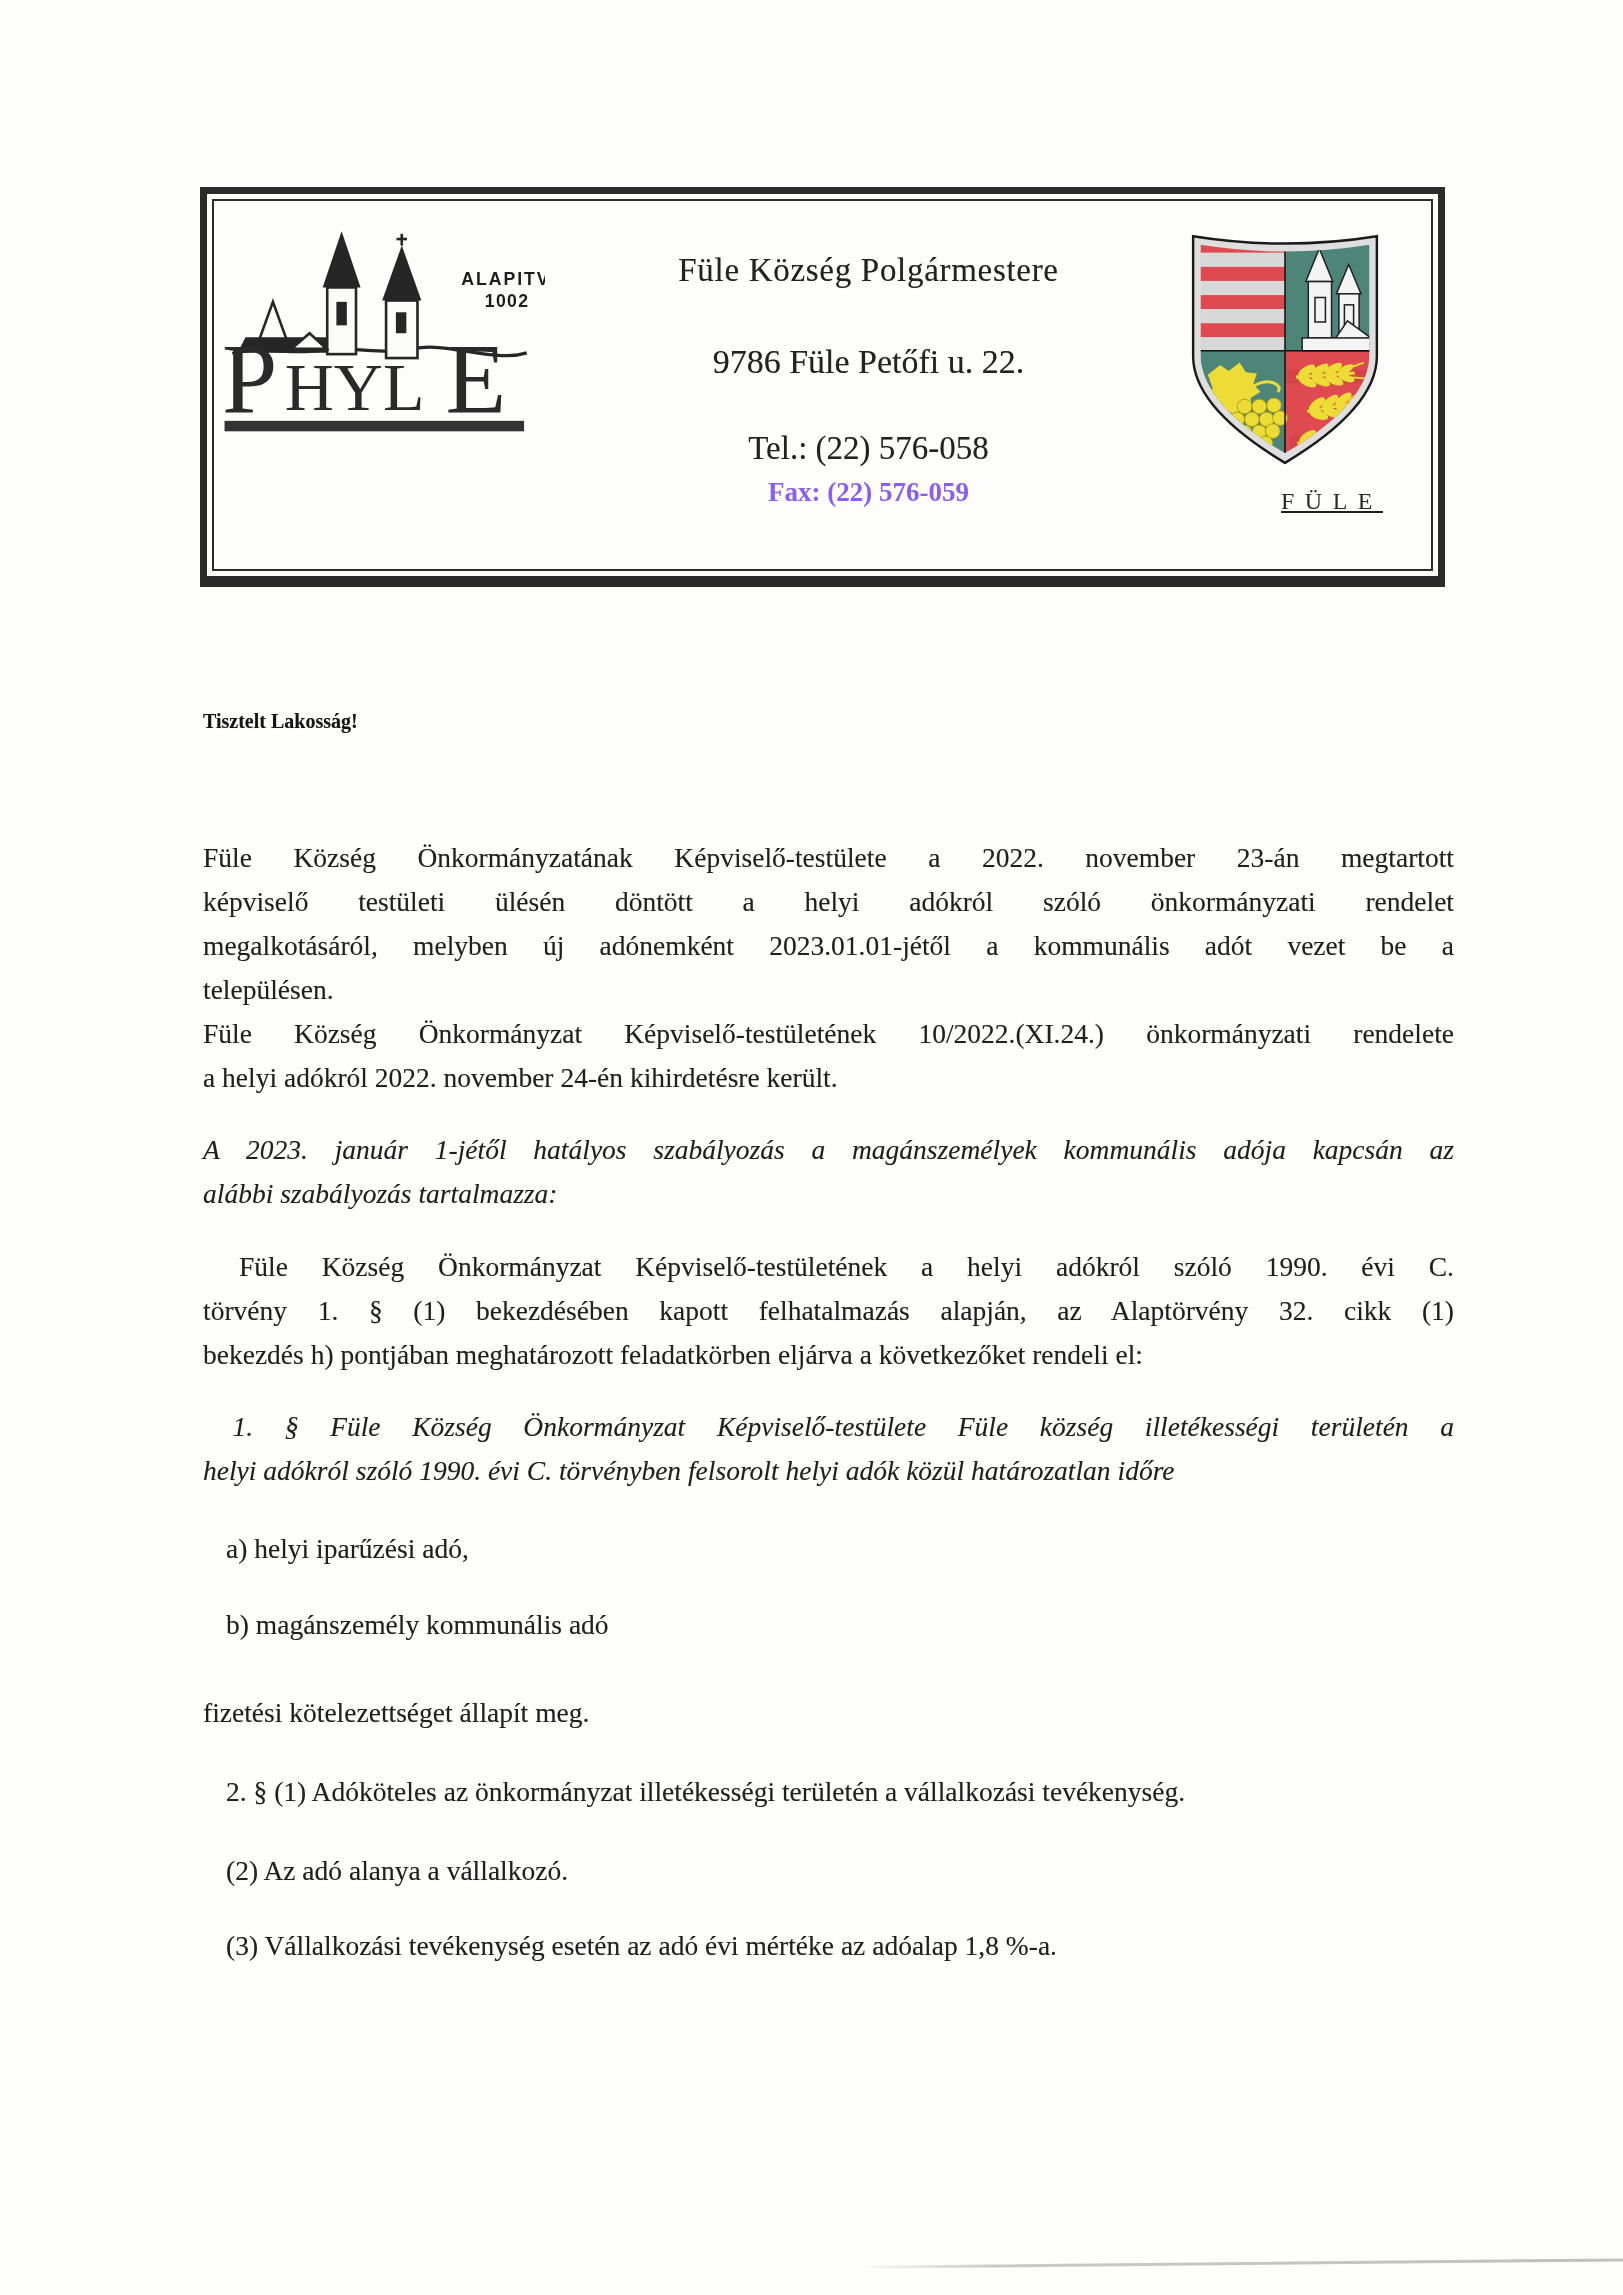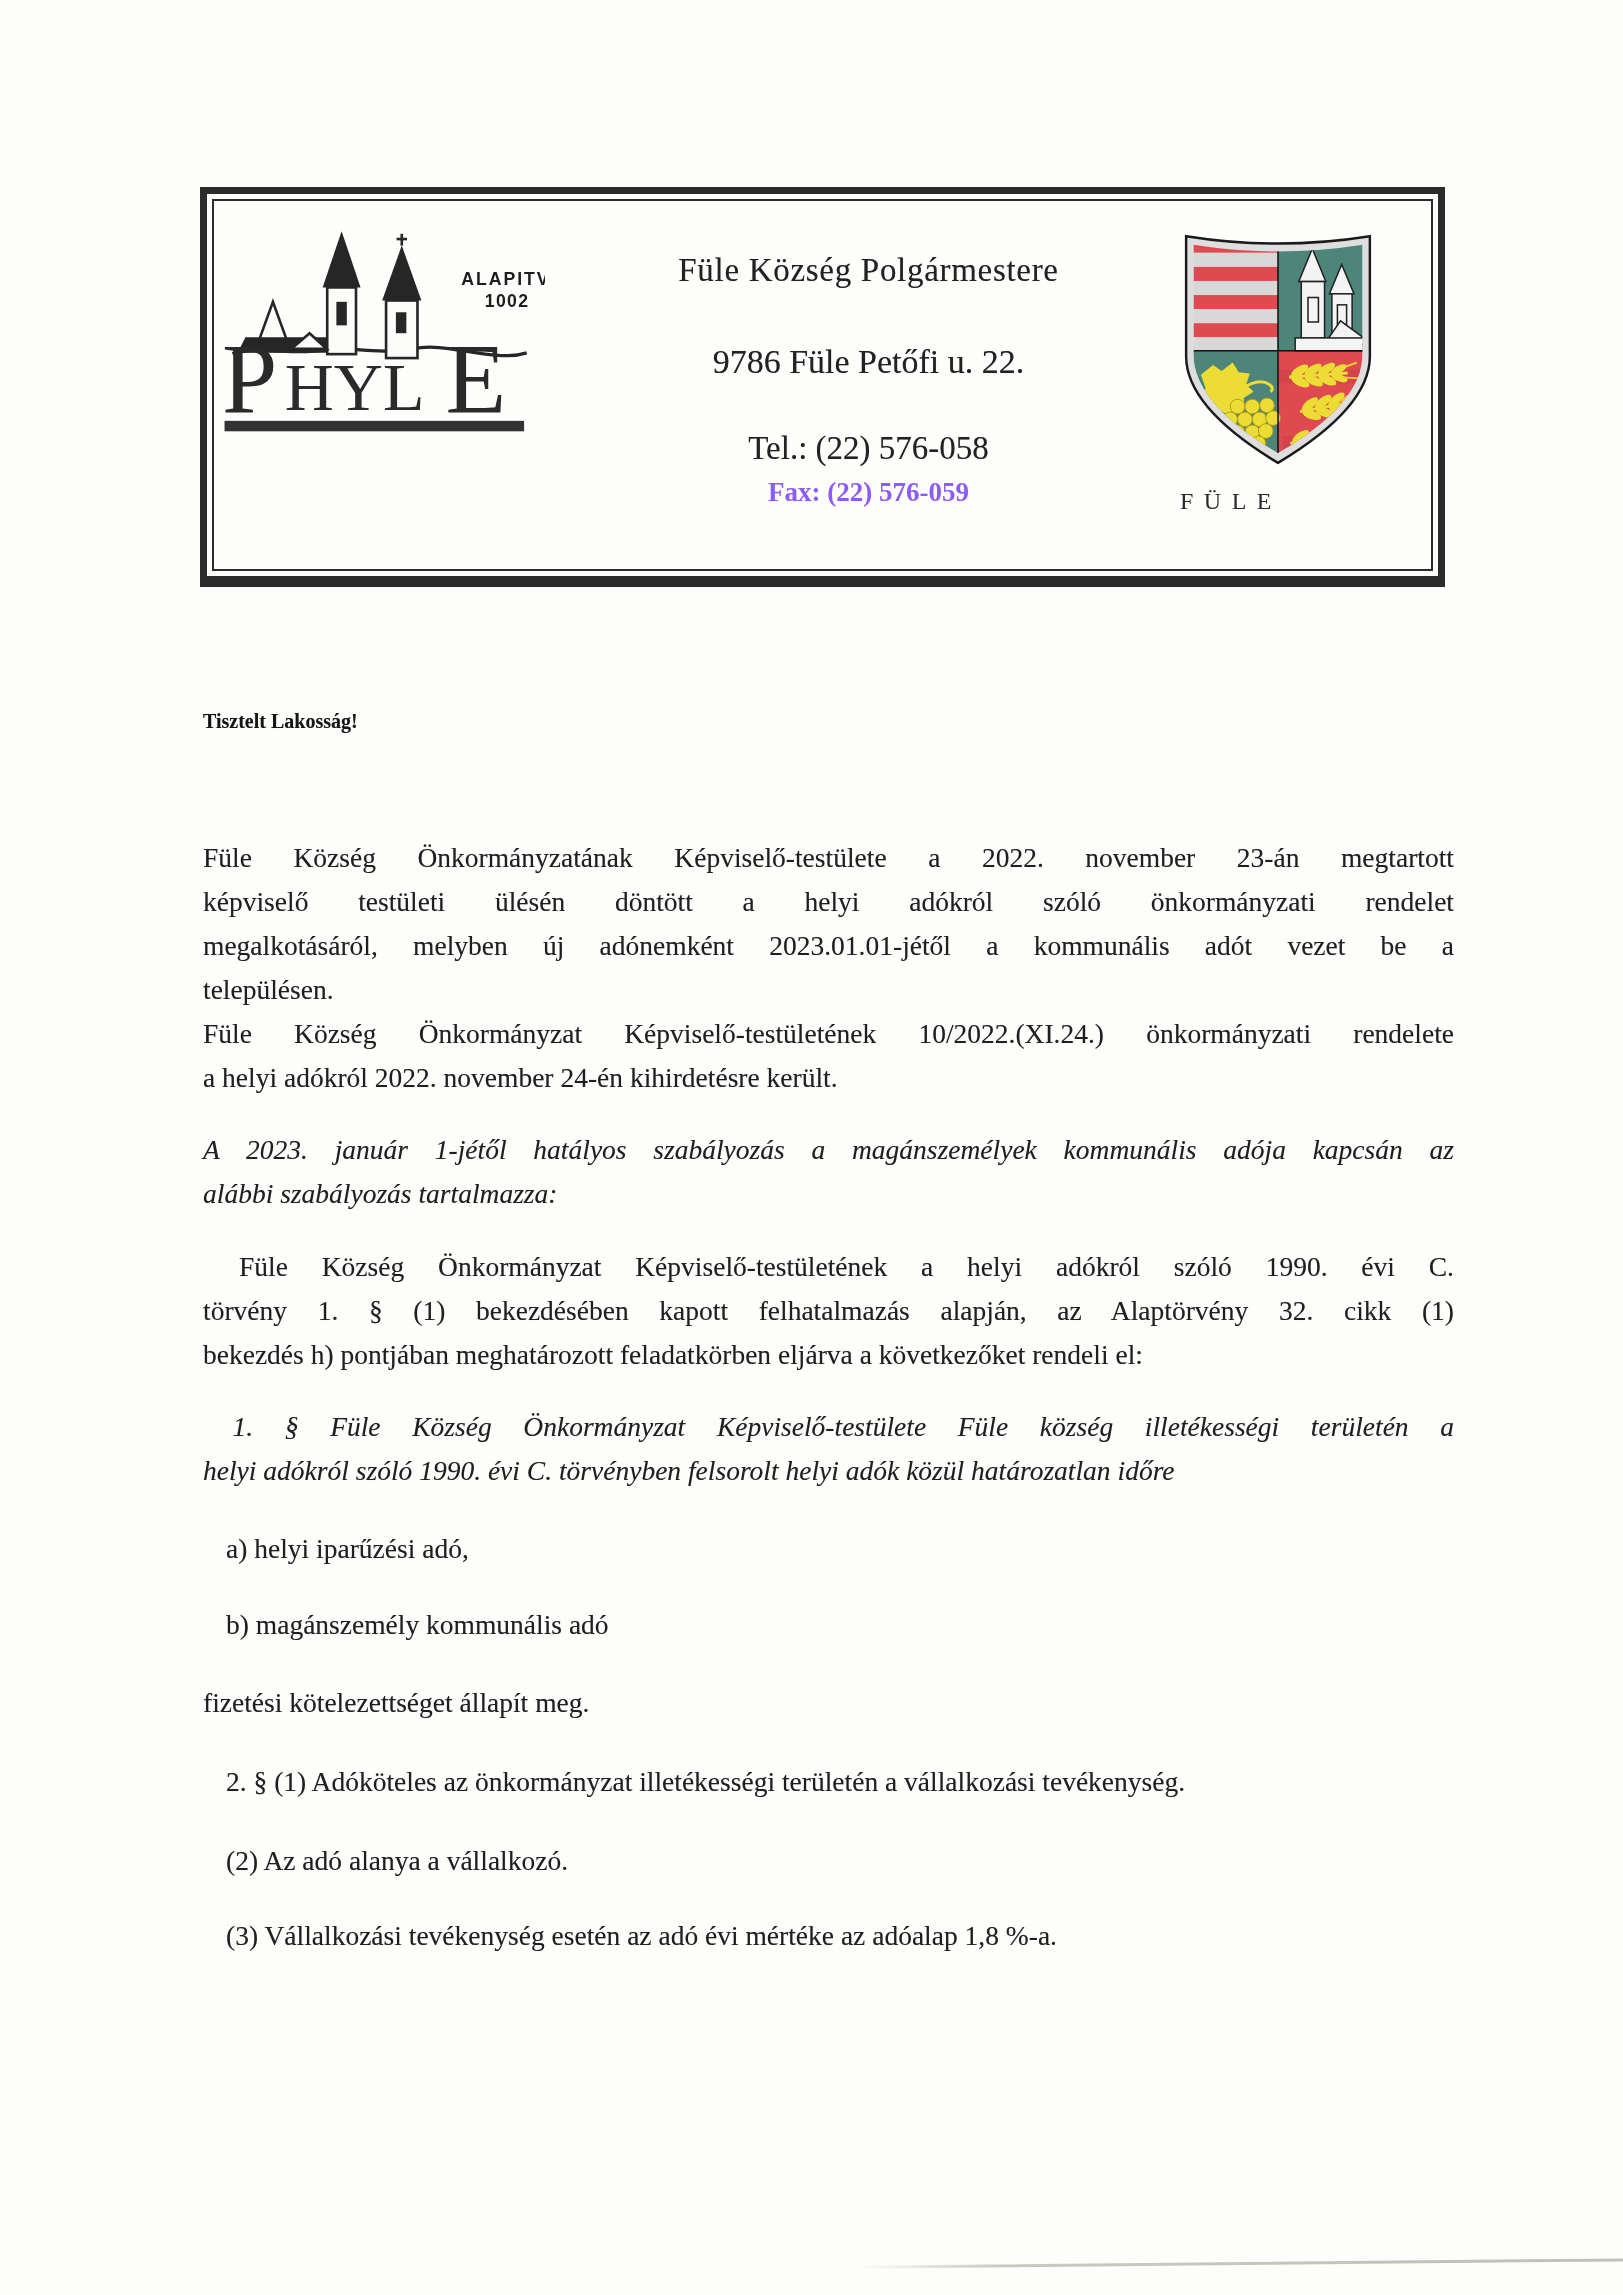--- a/index.html
+++ b/index.html
@@ -25,21 +25,21 @@
   }
   .lh-logo{position:absolute;left:10.5px;top:19.6px;width:327px;height:226px;}
   .lh-center{position:absolute;left:367px;top:0;width:589px;text-align:center;}
   .lh-title{position:absolute;top:58px;width:100%;font-size:33px;letter-spacing:0.7px;color:#222;
             text-shadow:0 0 0.7px rgba(0,0,0,.35);}
   .lh-address{position:absolute;top:149px;width:100%;font-size:34px;color:#222;
             text-shadow:0 0 0.7px rgba(0,0,0,.35);}
   .lh-tel{position:absolute;top:236px;width:100%;font-size:33px;color:#222;
             text-shadow:0 0 0.7px rgba(0,0,0,.3);}
   .lh-fax{position:absolute;top:283px;width:100%;font-size:27px;font-weight:bold;color:#8b5cf6;}
-  .lh-arms{position:absolute;left:973px;top:29.5px;width:203px;text-align:left;}
+  .lh-arms{position:absolute;left:973px;top:29.5px;width:203px;text-align:right;text-decoration:underline;}
   .arms-caption{
     margin-top:17px;font-size:24px;letter-spacing:10.5px;color:#2a2a2a;
     font-family:"Liberation Serif",serif;
   }
   
   .ink{fill:#262626;}
   .outline-white{fill:#fcfcfb;stroke:#262626;stroke-width:4;}
   .c-red{fill:#df4a50;}
   .c-red2{fill:#c93e44;}
   .c-green{fill:#4d8578;}
@@ -56,21 +56,21 @@
     text-shadow:0 0 0.7px rgba(0,0,0,.3);
   }
   .salutation{
     margin:118px 0 98px 0;
     font-size:20px;font-weight:bold;line-height:34px;color:#151515;
   }
   .para{margin:0;}
   .ln{min-height:44px;}
   .just{text-align:justify;text-align-last:justify;}
   .mt32{}  .mt42{margin-top:27.5px;font-style:italic;}  .mt45{margin-top:29.5px;}
-  .mt44{margin-top:34px;}  .mt47{margin-top:31px;}  .mt49{margin-top:32px;}
+  .mt44{margin-top:44px;}  .mt47{margin-top:31px;}  .mt49{margin-top:32px;}
   .mt52{margin-top:34px;}  .mt53{margin-top:35px;}
   .ind45{text-indent:29.5px;}
   .ind55{text-indent:36px;}
   .item{padding-left:23px;}
   
   .scan-line{
     position:absolute;left:857px;top:2262px;width:785px;height:2.6px;
     background:linear-gradient(90deg, rgba(190,190,184,0), #c9c9c2 18%, #c2c2bb 80%);
     transform:rotate(-0.55deg);
     border-radius:1.3px;

